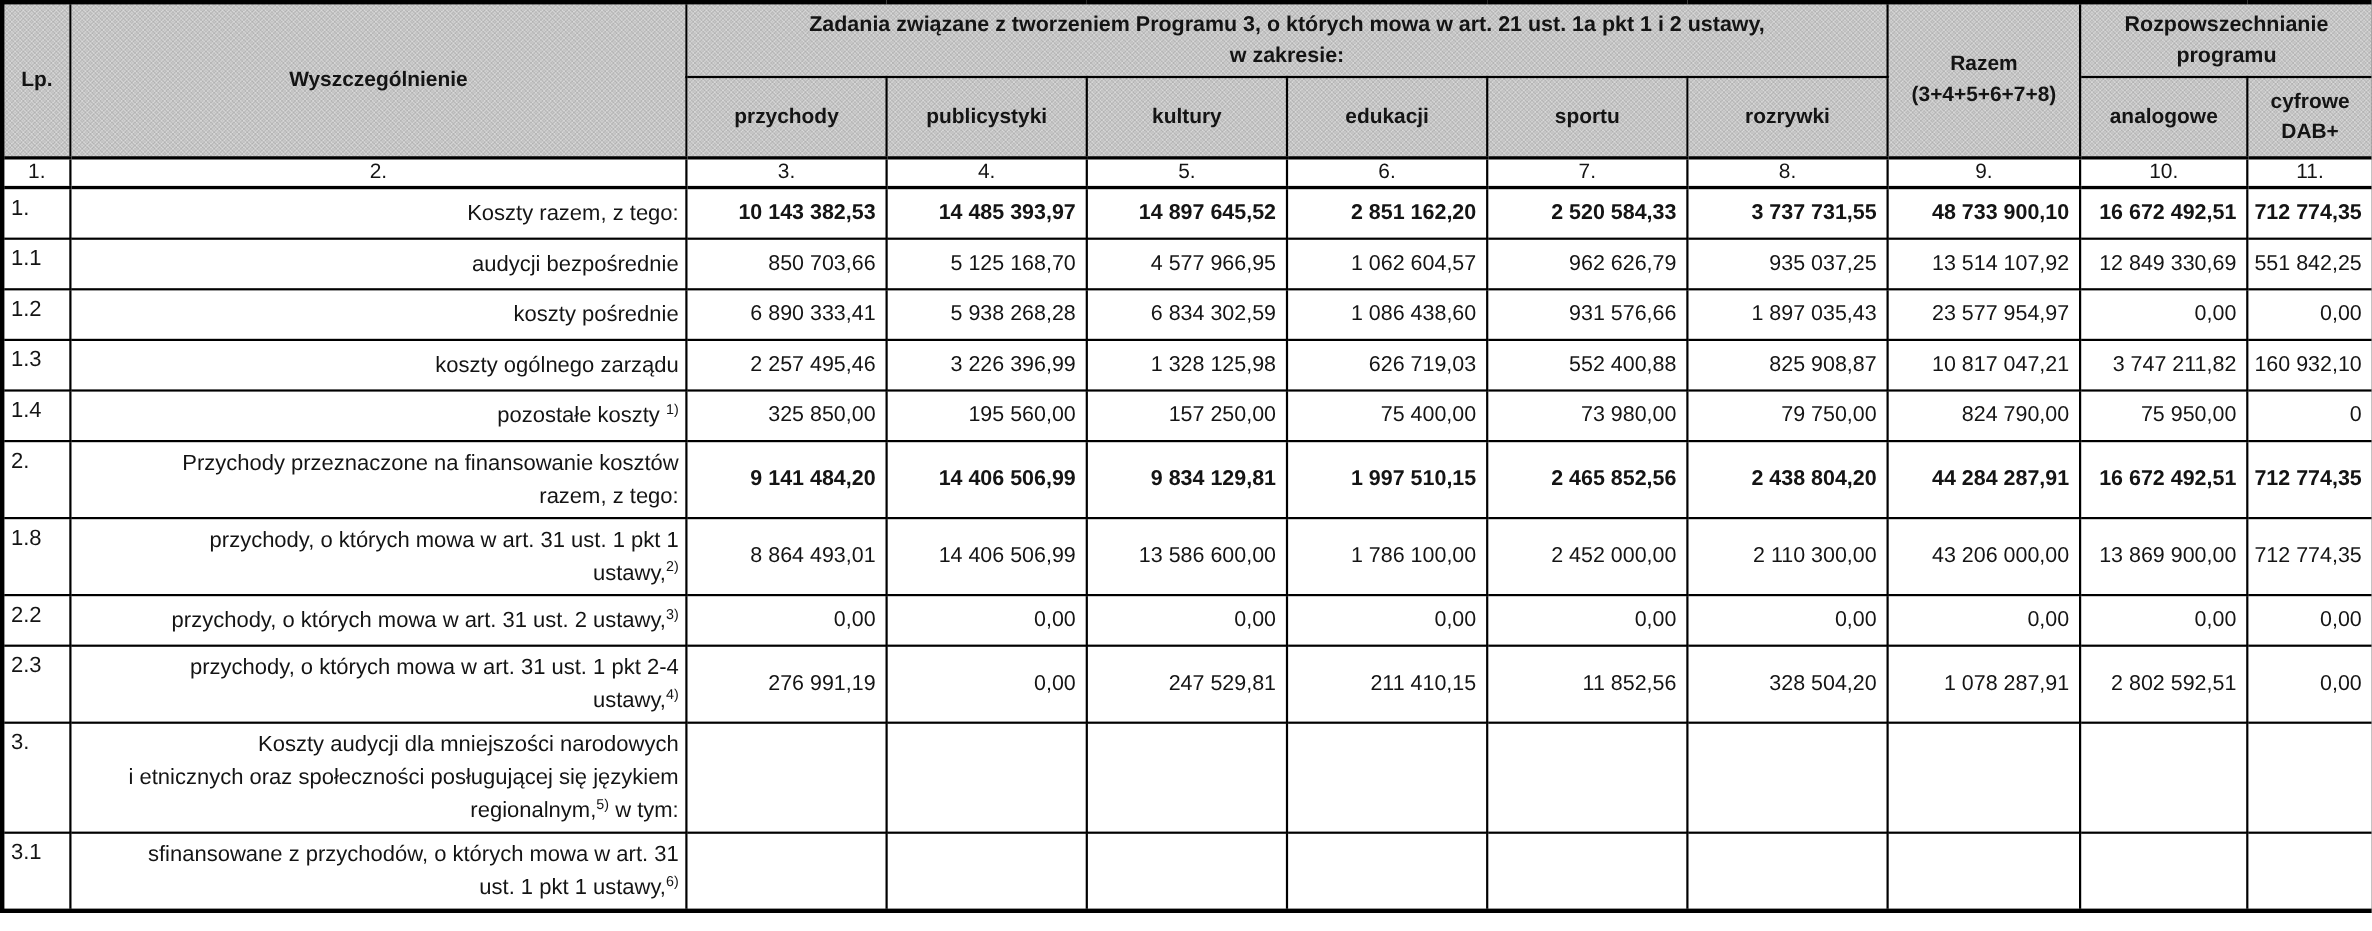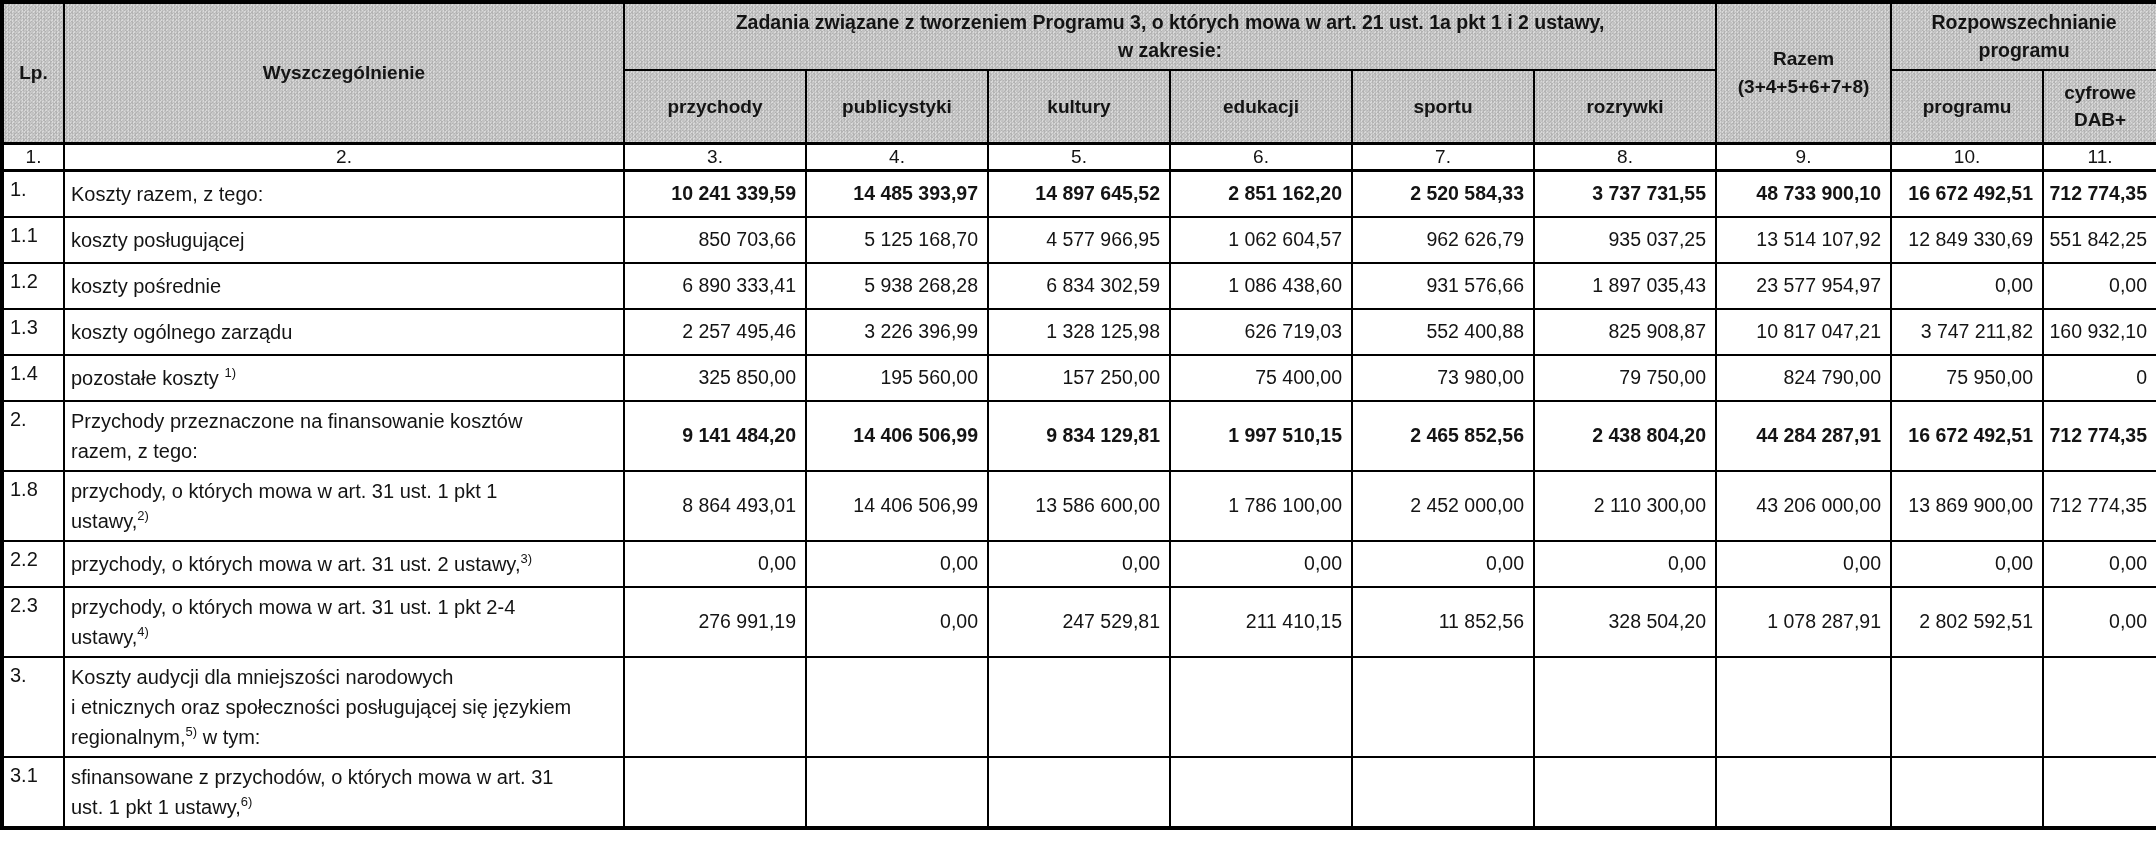--- a/index.html
+++ b/index.html
@@ -54,21 +54,21 @@
   }
   tr.numrow td.lpn{text-align:center;}
   
   tbody td{height:46px;font-size:20px;vertical-align:middle;background:var(--paper);}
   tbody td.lp{
     vertical-align:top;
     padding:6px 4px 4px 6px;
     font-size:20px;
   }
   tbody td.label{
-    text-align:left;
+    text-align:right;
     line-height:1.5;
     padding:4px 6px;
     margin-left:20px;
   }
   tbody td.label .lbl{white-space:pre-line;}
   tbody td.val{
     text-align:right;
     white-space:nowrap;
     padding:4px 9px 4px 2px;
     font-size:19.5px;
@@ -107,21 +107,21 @@
 (3+4+5+6+7+8)</th>
       <th colspan="2" class="group-header">Rozpowszechnianie programu</th>
     </tr>
     <tr class="h2">
       <th>przychody</th>
       <th>publicystyki</th>
       <th>kultury</th>
       <th>edukacji</th>
       <th>sportu</th>
       <th>rozrywki</th>
-      <th>programu</th>
+      <th>analogowe</th>
       <th>cyfrowe DAB+</th>
     </tr>
   </thead>
   <tbody>
     <tr class="numrow">
         <td class="lpn">1.</td>
         <td>2.</td>
         <td>3.</td>
         <td>4.</td>
         <td>5.</td>
@@ -130,33 +130,33 @@
         <td>8.</td>
         <td>9.</td>
         <td>10.</td>
         <td>11.</td>
       </tr>
   </tbody>
   <tbody>
       <tr class="bold-values">
         <td class="lp">1.</td>
         <td class="label"><span class="lbl">Koszty razem, z tego:</span></td>
-        <td class="val">10 241 339,59</td>
+        <td class="val">10 143 382,53</td>
         <td class="val">14 485 393,97</td>
         <td class="val">14 897 645,52</td>
         <td class="val">2 851 162,20</td>
         <td class="val">2 520 584,33</td>
         <td class="val">3 737 731,55</td>
         <td class="val">48 733 900,10</td>
         <td class="val">16 672 492,51</td>
         <td class="val">712 774,35</td>
       </tr>
       <tr>
         <td class="lp">1.1</td>
-        <td class="label"><span class="lbl">koszty posługującej</span></td>
+        <td class="label"><span class="lbl">audycji bezpośrednie</span></td>
         <td class="val">850 703,66</td>
         <td class="val">5 125 168,70</td>
         <td class="val">4 577 966,95</td>
         <td class="val">1 062 604,57</td>
         <td class="val">962 626,79</td>
         <td class="val">935 037,25</td>
         <td class="val">13 514 107,92</td>
         <td class="val">12 849 330,69</td>
         <td class="val">551 842,25</td>
       </tr>

